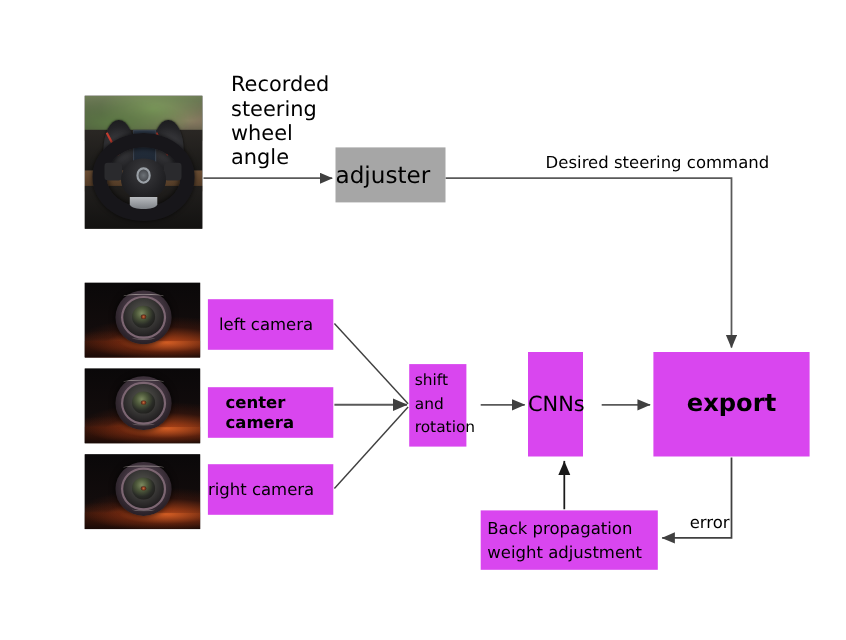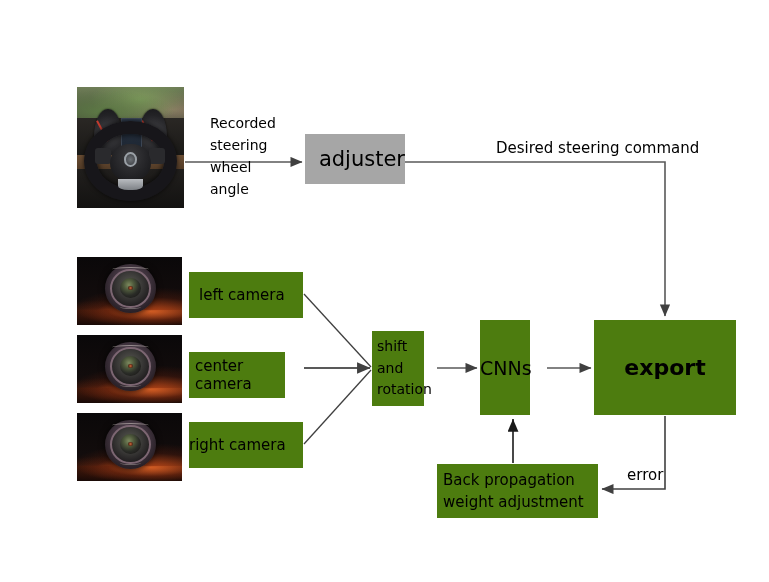--- a/index.html
+++ b/index.html
@@ -190,46 +190,47 @@
   }
 
   
   .box {
     position: absolute;
     box-sizing: border-box;
     color: #000000;
     display: flex;
     align-items: center;
   }
-  .box-light { background: #4d7c0f; }
+  .box-light { background: #d946ef; }
   .box-dark  { background: #a6a6a6; }
 
   .box-label {
     display: block;
     width: 100%;
     white-space: pre-line;
   }
 
   
   #box-adjuster {
     left: 305px; top: 134px; width: 100px; height: 50px;
     font-size: 21px;
     justify-content: center;
   }
-  #box-adjuster .box-label { text-align: right; }
+  #box-adjuster .box-label { text-align: left; }
 
   #box-left-camera {
     left: 189px; top: 272px; width: 114px; height: 46px;
     font-size: 15px;
     padding-left: 10px;
   }
   #box-center-camera {
-    left: 189px; top: 352px; width: 96px; height: 46px;
-    font-size: 15px;
-    padding-left: 6px;
+    left: 189px; top: 352px; width: 114px; height: 46px;
+    font-size: 15px;
+    padding-left: 16px;
+    font-weight: bold;
   }
   #box-right-camera {
     left: 189px; top: 422px; width: 114px; height: 46px;
     font-size: 15px;
   }
 
   #box-shift {
     left: 372px; top: 331px; width: 52px; height: 75px;
     font-size: 14px;
     padding-left: 5px;
@@ -260,23 +261,22 @@
   }
 
   
   .freetext {
     position: absolute;
     color: #000000;
     white-space: pre-line;
   }
   #label-recorded {
     left: 210px; top: 66px;
-    font-size: 14px;
+    font-size: 19px;
     line-height: 22px;
-    margin-top: 46px;
   }
   #label-desired {
     left: 496px; top: 139px;
     font-size: 15px;
   }
   #label-error {
     left: 627px; top: 466px;
     font-size: 15px;
   }
 

